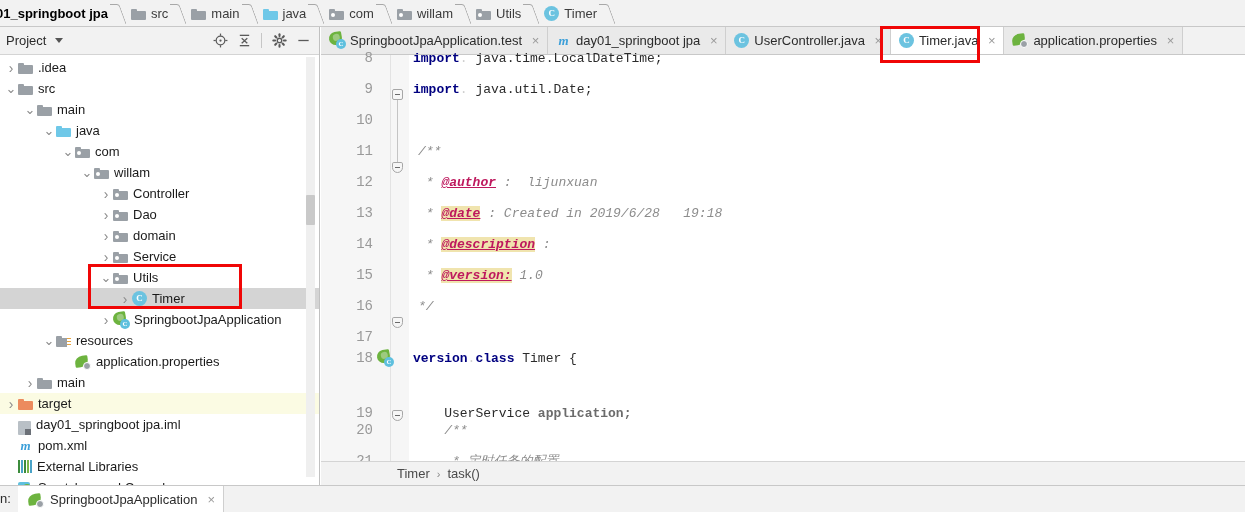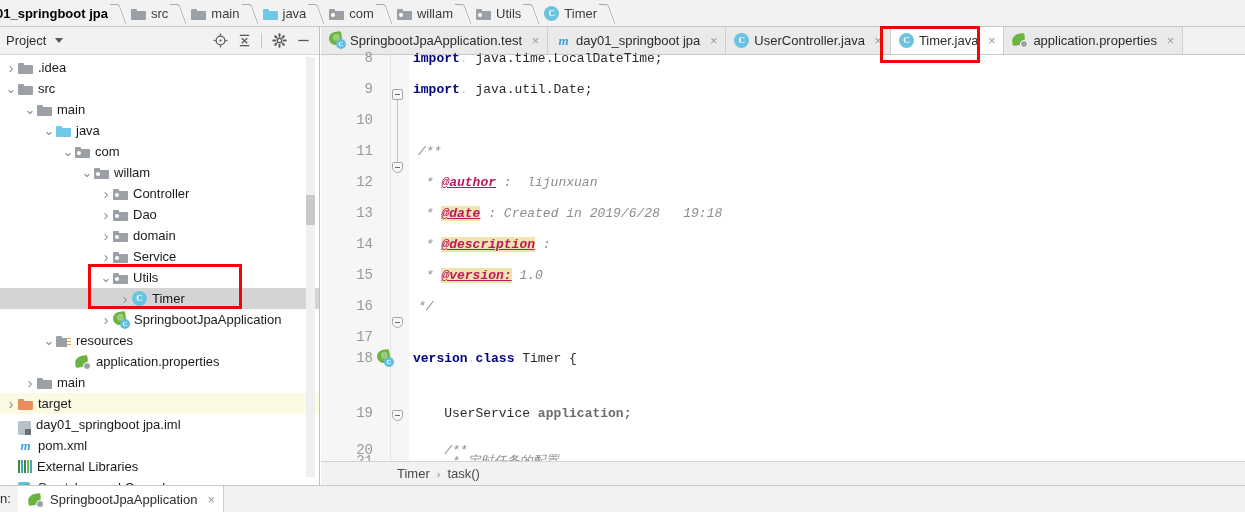--- a/index.html
+++ b/index.html
@@ -751,21 +751,21 @@
       <div class="cl" style="top:288px;">
         <span class="lnum">18</span>
         <span class="ctext"><span class="kw">version</span><span class="dots">.</span><span class="kw">class</span><span> Timer {</span></span>
       </div>
 
       <div class="cl" style="top:343px;">
         <span class="lnum">19</span>
         <span class="ctext"><span>    UserService</span><span class="field"> application;</span></span>
       </div>
 
-      <div class="cl" style="top:380px;padding-left:9px;">
+      <div class="cl" style="top:360px;padding-left:9px;">
         <span class="lnum">20</span>
         <span class="ctext cmt">    /**</span>
       </div>
 
       <div class="cl" style="top:391px;">
         <span class="lnum">21</span>
         <span class="ctext cmt">     * 定时任务的配置</span>
       </div>
 
       <div class="cl" style="top:422px;">

